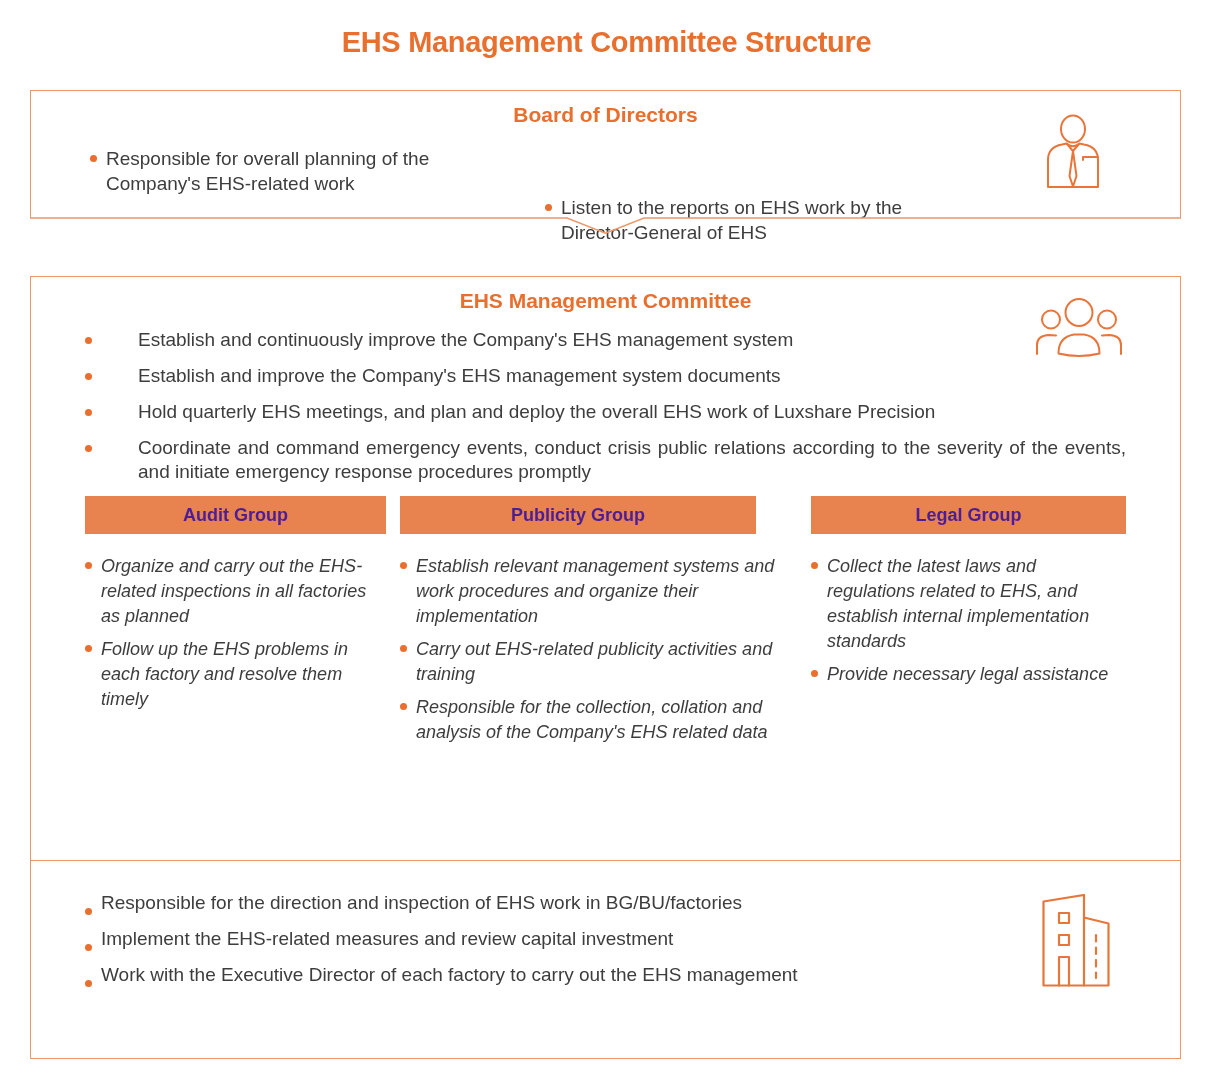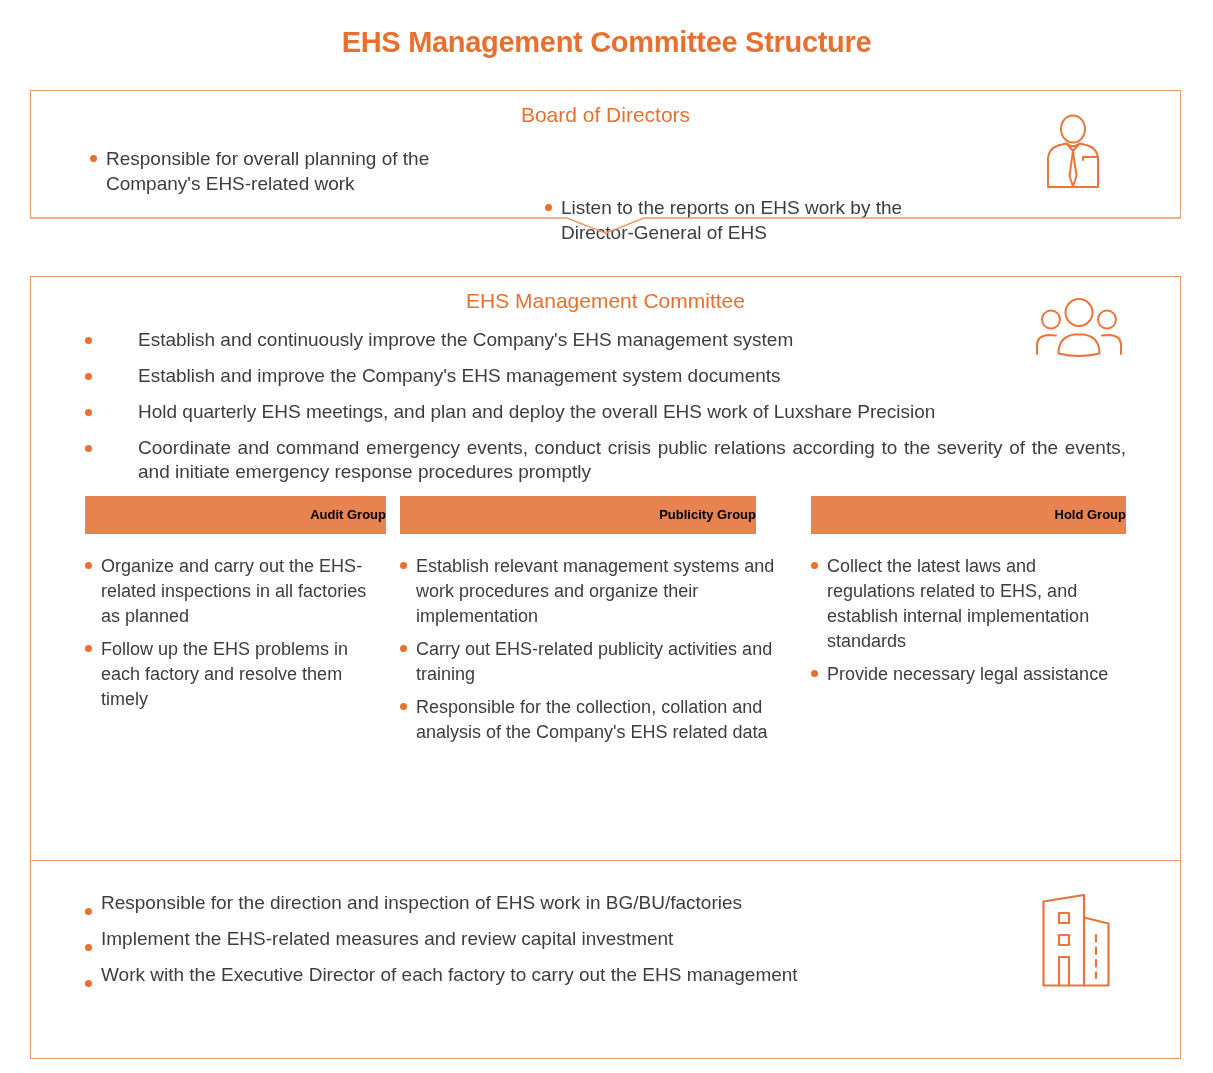--- a/index.html
+++ b/index.html
@@ -17,21 +17,21 @@
     font-size:29px;font-weight:700;color:var(--accent);letter-spacing:-0.3px;
   }
   .section{
     position:absolute;left:30px;width:1151px;background:#fff;
     border:1px solid var(--border);border-bottom:none;
   }
   #sec-board{top:90px;height:128px;}
   #sec-committee{top:276px;height:674px;}
   #sec-factories{top:860px;height:199px;border-bottom:1px solid var(--border);}
   .section-title{
-    text-align:center;font-size:21px;font-weight:400;color:var(--accent);
+    text-align:center;font-size:21px;font-weight:700;color:var(--accent);
     margin-top:12px;
   }
   .notch{position:absolute;left:-1px;bottom:-16px;width:1151px;height:17px;pointer-events:none;}
   .notch path{fill:none;stroke:var(--border);stroke-width:1.4;}
 
   .bullet{display:flex;align-items:flex-start;font-size:19px;line-height:25px;color:var(--text);}
   .dot{flex:none;width:7px;height:7px;border-radius:50%;background:var(--accent);margin:9px 9px 0 0;}
   .btext{flex:1;}
   .justify .btext{text-align:justify;}
 
@@ -41,26 +41,26 @@
 
   
   .sec-body{padding:0 54px;}
   .committee-bullets{margin-top:15px;}
   .committee-bullets .bullet{margin-bottom:12px;line-height:24px;gap:37px;}
   .groups{display:flex;margin-top:6px;}
   .group-audit{width:301px;}
   .group-publicity{width:375px;margin-left:14px;}
   .group-legal{width:315px;margin-left:36px;}
   .group-header{
-    height:38px;line-height:38px;text-align:right;background:var(--bar);
-    color:#000000;font-size:13px;font-weight:700;
+    height:38px;line-height:38px;text-align:center;background:var(--bar);
+    color:#4c1d95;font-size:18px;font-weight:700;
   }
   .group-publicity .group-header{width:356px;}
   .group-bullets{margin-top:20px;}
-  .group .bullet{font-size:18px;line-height:25px;margin-bottom:8px;}
+  .group .bullet{font-size:18px;line-height:25px;margin-bottom:8px;font-style:italic;}
   .group .dot{margin-top:8px;}
 
   
   .factories-bullets{padding:0 54px;margin-top:30px;}
   .factories-bullets .bullet{margin-bottom:12px;line-height:24px;align-items:flex-end;}
 
   
   .icon{position:absolute;}
   .icon svg path,.icon svg circle,.icon svg ellipse,.icon svg rect{
     fill:none;stroke:var(--icon);stroke-width:2;stroke-linejoin:round;stroke-linecap:round;
@@ -164,21 +164,21 @@
             <span class="btext">Carry out EHS-related publicity activities and training</span>
           </div>
           <div class="bullet">
             <span class="dot"></span>
             <span class="btext">Responsible for the collection, collation and analysis of the Company's EHS related data</span>
           </div>
         </div>
       </div>
 
       <div class="group group-legal">
-        <div class="group-header">Hold Group</div>
+        <div class="group-header">Legal Group</div>
         <div class="group-bullets">
           <div class="bullet">
             <span class="dot"></span>
             <span class="btext">Collect the latest laws and regulations related to EHS, and establish internal implementation standards</span>
           </div>
           <div class="bullet">
             <span class="dot"></span>
             <span class="btext">Provide necessary legal assistance</span>
           </div>
         </div>

